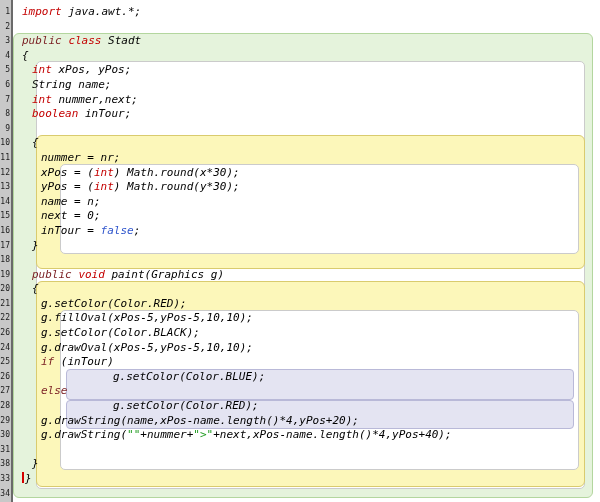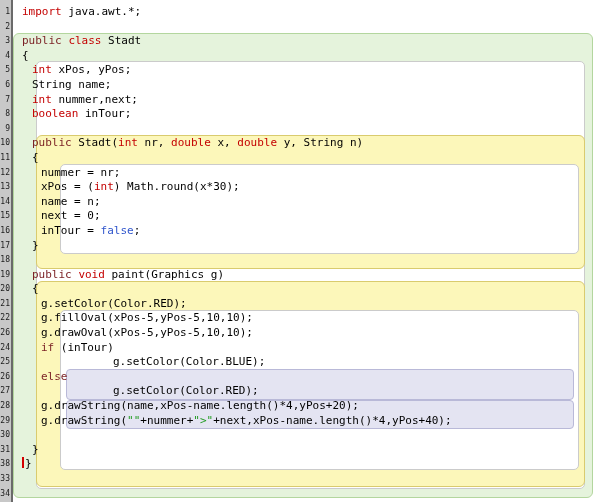--- a/index.html
+++ b/index.html
@@ -45,21 +45,21 @@
   .scope.branch{
     background:var(--select-bg,#e4e4f2);
     border:1px solid var(--select-border,#b9b9d8);border-radius:4px;z-index:1;
   }
   .scope.if-box{left:53px;top:369px;width:508px;height:31px;}
   .scope.if-body{left:71px;top:384px;width:486px;height:15px;border-radius:3px;}
   .scope.else-box{left:53px;top:399.5px;width:508px;height:29.5px;}
   .scope.else-body{left:71px;top:413.5px;width:486px;height:15px;border-radius:3px;}
   
   .code-lines{position:absolute;left:0;top:0;right:0;height:502px;padding-top:5px;z-index:2;box-sizing:border-box;}
-  .row{height:14.6px;line-height:14.6px;white-space:pre;}
+  .row{height:14.6px;line-height:14.6px;white-space:pre;font-style:italic;}
   .ind0{padding-left:9px;}
   .ind1{padding-left:19px;}
   .ind2{padding-left:28px;}
   .ind3{padding-left:100px;}
   .tk-p{color:var(--text,#000);}
   .tk-k1{color:var(--kw1,#c40000);}
   .tk-k2{color:var(--kw2,#7a1f23);}
   .tk-s{color:var(--str,#1f9b1f);}
   .tk-b{color:var(--lit,#2f55cc);}
   .caret{
@@ -122,33 +122,34 @@
   <div class="code-lines">
       <div class="row ind0"><span class="tk-k1">import</span><span class="tk-p"> java.awt.*;</span></div>
       <div class="row ind0"></div>
       <div class="row ind0"><span class="tk-k2">public</span><span class="tk-p"> </span><span class="tk-k1">class</span><span class="tk-p"> Stadt</span></div>
       <div class="row ind0"><span class="tk-p">{</span></div>
       <div class="row ind1"><span class="tk-k1">int</span><span class="tk-p"> xPos, yPos;</span></div>
       <div class="row ind1"><span class="tk-p">String name;</span></div>
       <div class="row ind1"><span class="tk-k1">int</span><span class="tk-p"> nummer,next;</span></div>
       <div class="row ind1"><span class="tk-k1">boolean</span><span class="tk-p"> inTour;</span></div>
       <div class="row ind1"></div>
-      <div class="row ind1"><span class="tk-k2">public</span><span class="tk-p"> Stadt(</span><span class="tk-k1">int</span><span class="tk-p"> nr, </span><span class="tk-k1">double</span><span class="tk-p"> x, </span><span class="tk-k1">double</span><span class="tk-p"> y, String n)</span></div>
       <div class="row ind1"><span class="tk-p">{</span></div>
       <div class="row ind2"><span class="tk-p">nummer = nr;</span></div>
       <div class="row ind2"><span class="tk-p">xPos = (</span><span class="tk-k1">int</span><span class="tk-p">) Math.round(x*30);</span></div>
+      <div class="row ind2"><span class="tk-p">yPos = (</span><span class="tk-k1">int</span><span class="tk-p">) Math.round(y*30);</span></div>
       <div class="row ind2"><span class="tk-p">name = n;</span></div>
       <div class="row ind2"><span class="tk-p">next = 0;</span></div>
       <div class="row ind2"><span class="tk-p">inTour = </span><span class="tk-b">false</span><span class="tk-p">;</span></div>
       <div class="row ind1"><span class="tk-p">}</span></div>
       <div class="row ind1"></div>
       <div class="row ind1"><span class="tk-k2">public</span><span class="tk-p"> </span><span class="tk-k1">void</span><span class="tk-p"> paint(Graphics g)</span></div>
       <div class="row ind1"><span class="tk-p">{</span></div>
       <div class="row ind2"><span class="tk-p">g.setColor(Color.RED);</span></div>
       <div class="row ind2"><span class="tk-p">g.fillOval(xPos-5,yPos-5,10,10);</span></div>
+      <div class="row ind2"><span class="tk-p">g.setColor(Color.BLACK);</span></div>
       <div class="row ind2"><span class="tk-p">g.drawOval(xPos-5,yPos-5,10,10);</span></div>
       <div class="row ind2"><span class="tk-k2">if</span><span class="tk-p"> (inTour)</span></div>
       <div class="row ind3"><span class="tk-p">g.setColor(Color.BLUE);</span></div>
       <div class="row ind2"><span class="tk-k2">else</span></div>
       <div class="row ind3"><span class="tk-p">g.setColor(Color.RED);</span></div>
       <div class="row ind2"><span class="tk-p">g.drawString(name,xPos-name.length()*4,yPos+20);</span></div>
       <div class="row ind2"><span class="tk-p">g.drawString(</span><span class="tk-s">""</span><span class="tk-p">+nummer+</span><span class="tk-s">"&gt;"</span><span class="tk-p">+next,xPos-name.length()*4,yPos+40);</span></div>
       <div class="row ind2"></div>
       <div class="row ind1"><span class="tk-p">}</span></div>
       <div class="row ind0"><span class="caret"></span><span class="tk-p">}</span></div>

